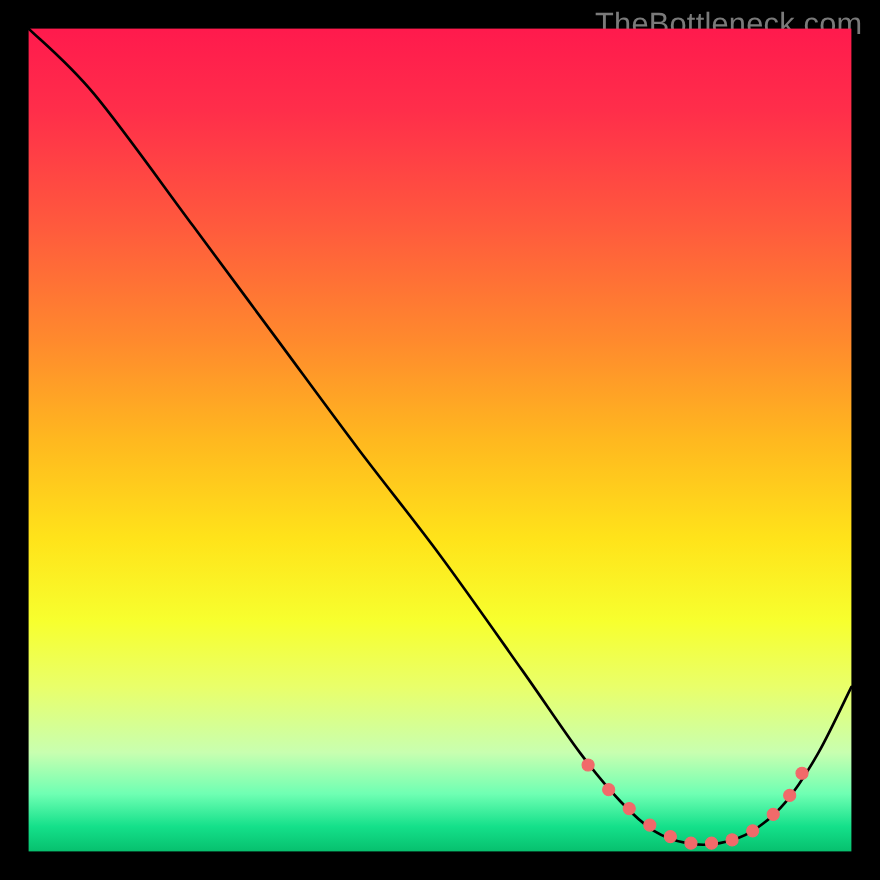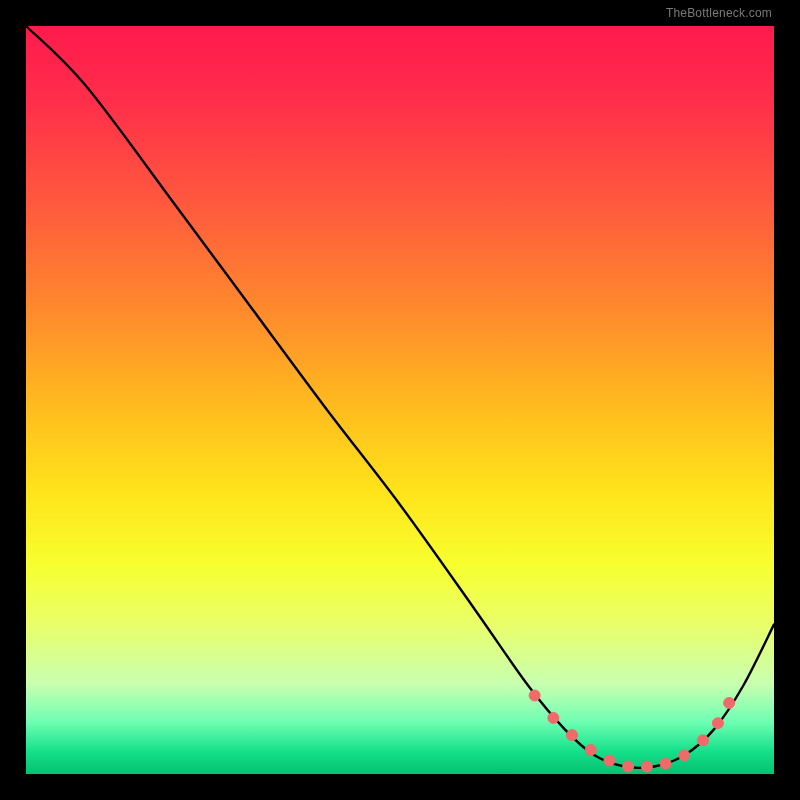--- a/index.html
+++ b/index.html
@@ -36,23 +36,23 @@
       #e9ff6a 80%,
       #c8ffb0 88%,
       #6fffb3 93%,
       #14e08a 97%,
       #07c06e 100%
     );
   }
   .watermark {
     position: absolute;
     top: 6px;
-    right: 28px;
+    right: 16px;
     color: #7a7a7a;
-    font-size: 12px;
+    font-size: 28px;
     letter-spacing: 0.2px;
     user-select: none;
   }
   svg.curve {
     position: absolute;
     left: 0;
     top: 0;
     width: 748px;
     height: 748px;
     overflow: visible;

